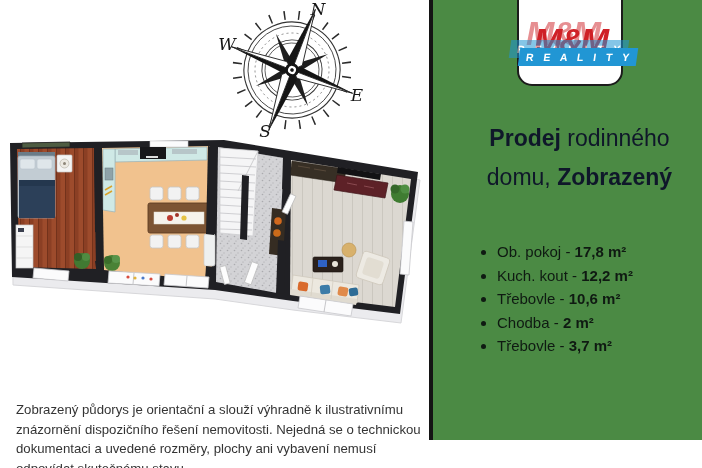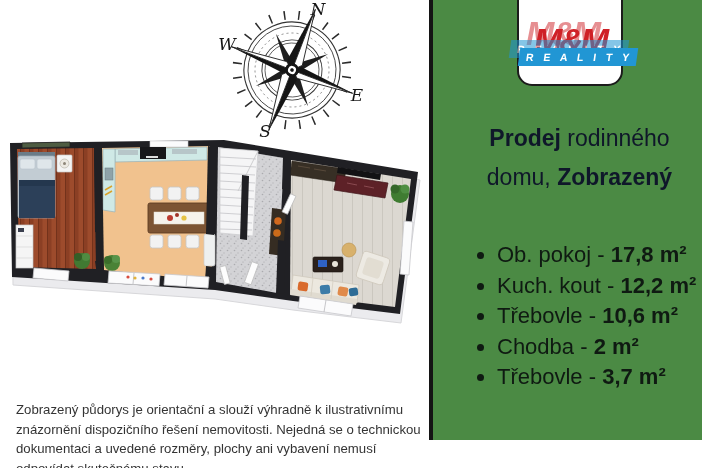--- a/index.html
+++ b/index.html
@@ -24,21 +24,21 @@
       line-height:1;white-space:nowrap;}
   .mm.ghost{position:absolute;left:-8px;top:-7px;opacity:.5;}
   .reality-stack{position:relative;margin-top:-9px;margin-left:16px;}
   .reality{background:#2196d4;color:#ffffff;font-weight:700;font-size:10.5px;letter-spacing:3.5px;
            padding:3px 4px 3px 7px;transform:skewX(-8deg);white-space:nowrap;display:block;}
   .reality.ghost{position:absolute;left:-9px;top:-8px;opacity:.55;}
   .title{position:absolute;left:0;top:107px;width:100%;margin:12px;text-align:center;
          font-size:23px;line-height:39px;font-weight:400;color:#0f172a;}
   .title b{font-weight:700;}
   .room-list{position:absolute;left:0;top:244px;margin:0;padding:0 0 0 64px;list-style:disc;
-             font-size:22px;color:#0f1a12;}
+             font-size:15px;color:#0f1a12;}
   .room-list li{margin:0 0 8.5px 0;line-height:1.0;}
   .room-list b{font-weight:700;}
   
   .compass text{font-family:"DejaVu Serif",serif;font-style:italic;font-size:17px;fill:#161616;}
 </style>
 </head>
 <body>
 
 <div class="canvas">
 

